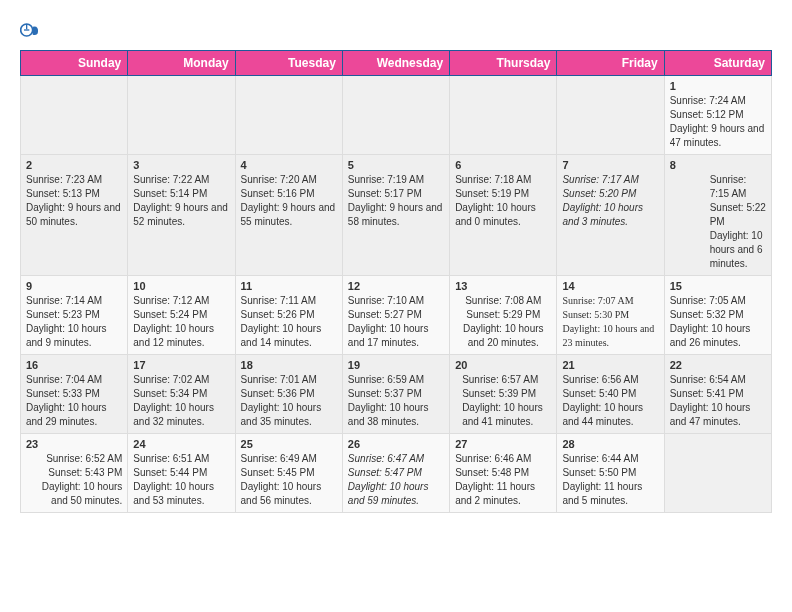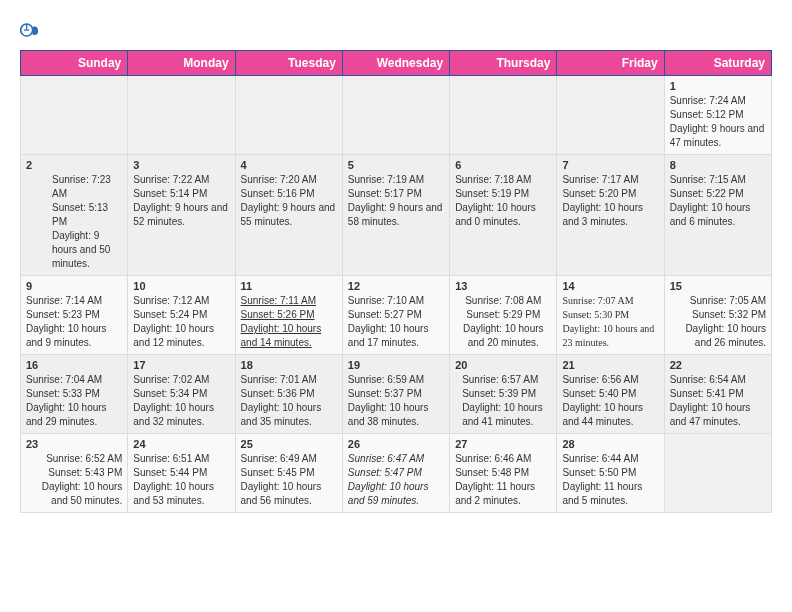--- a/index.html
+++ b/index.html
@@ -147,21 +147,21 @@
           <td>
             <span class="day-num">1</span>
             <div class="day-info" style="white-space: pre-line;">Sunrise: 7:24 AM
 Sunset: 5:12 PM
 Daylight: 9 hours and 47 minutes.</div>
           </td>
         </tr>
         <tr>
           <td>
             <span class="day-num">2</span>
-            <div class="day-info" style="white-space: pre-line; margin-left: 26px;">Sunrise: 7:23 AM
+            <div class="day-info" style="white-space: pre-line;">Sunrise: 7:23 AM
 Sunset: 5:13 PM
 Daylight: 9 hours and 50 minutes.</div>
           </td>
           <td>
             <span class="day-num">3</span>
             <div class="day-info" style="white-space: pre-line;">Sunrise: 7:22 AM
 Sunset: 5:14 PM
 Daylight: 9 hours and 52 minutes.</div>
           </td>
           <td>
@@ -177,47 +177,47 @@
 Daylight: 9 hours and 58 minutes.</div>
           </td>
           <td>
             <span class="day-num">6</span>
             <div class="day-info" style="white-space: pre-line;">Sunrise: 7:18 AM
 Sunset: 5:19 PM
 Daylight: 10 hours and 0 minutes.</div>
           </td>
           <td>
             <span class="day-num">7</span>
-            <div class="day-info" style="white-space: pre-line;">Sunrise: 7:17 AM
+            <div class="day-info" style="white-space: pre-line; font-style: italic;">Sunrise: 7:17 AM
 Sunset: 5:20 PM
 Daylight: 10 hours and 3 minutes.</div>
           </td>
           <td>
             <span class="day-num">8</span>
-            <div class="day-info" style="white-space: pre-line;">Sunrise: 7:15 AM
+            <div class="day-info" style="white-space: pre-line; margin-left: 40px;">Sunrise: 7:15 AM
 Sunset: 5:22 PM
 Daylight: 10 hours and 6 minutes.</div>
           </td>
         </tr>
         <tr>
           <td>
             <span class="day-num">9</span>
             <div class="day-info" style="white-space: pre-line;">Sunrise: 7:14 AM
 Sunset: 5:23 PM
 Daylight: 10 hours and 9 minutes.</div>
           </td>
           <td>
             <span class="day-num">10</span>
             <div class="day-info" style="white-space: pre-line;">Sunrise: 7:12 AM
 Sunset: 5:24 PM
 Daylight: 10 hours and 12 minutes.</div>
           </td>
           <td>
             <span class="day-num">11</span>
-            <div class="day-info" style="white-space: pre-line; text-decoration: underline;">Sunrise: 7:11 AM
+            <div class="day-info" style="white-space: pre-line;">Sunrise: 7:11 AM
 Sunset: 5:26 PM
 Daylight: 10 hours and 14 minutes.</div>
           </td>
           <td>
             <span class="day-num">12</span>
             <div class="day-info" style="white-space: pre-line;">Sunrise: 7:10 AM
 Sunset: 5:27 PM
 Daylight: 10 hours and 17 minutes.</div>
           </td>
           <td>
@@ -227,21 +227,21 @@
 Daylight: 10 hours and 20 minutes.</div>
           </td>
           <td>
             <span class="day-num">14</span>
             <div class="day-info" style="white-space: pre-line; font-family: Liberation Serif, serif;">Sunrise: 7:07 AM
 Sunset: 5:30 PM
 Daylight: 10 hours and 23 minutes.</div>
           </td>
           <td>
             <span class="day-num">15</span>
-            <div class="day-info" style="white-space: pre-line; text-align: right;">Sunrise: 7:05 AM
+            <div class="day-info" style="white-space: pre-line;">Sunrise: 7:05 AM
 Sunset: 5:32 PM
 Daylight: 10 hours and 26 minutes.</div>
           </td>
         </tr>
         <tr>
           <td>
             <span class="day-num">16</span>
             <div class="day-info" style="white-space: pre-line;">Sunrise: 7:04 AM
 Sunset: 5:33 PM
 Daylight: 10 hours and 29 minutes.</div>

